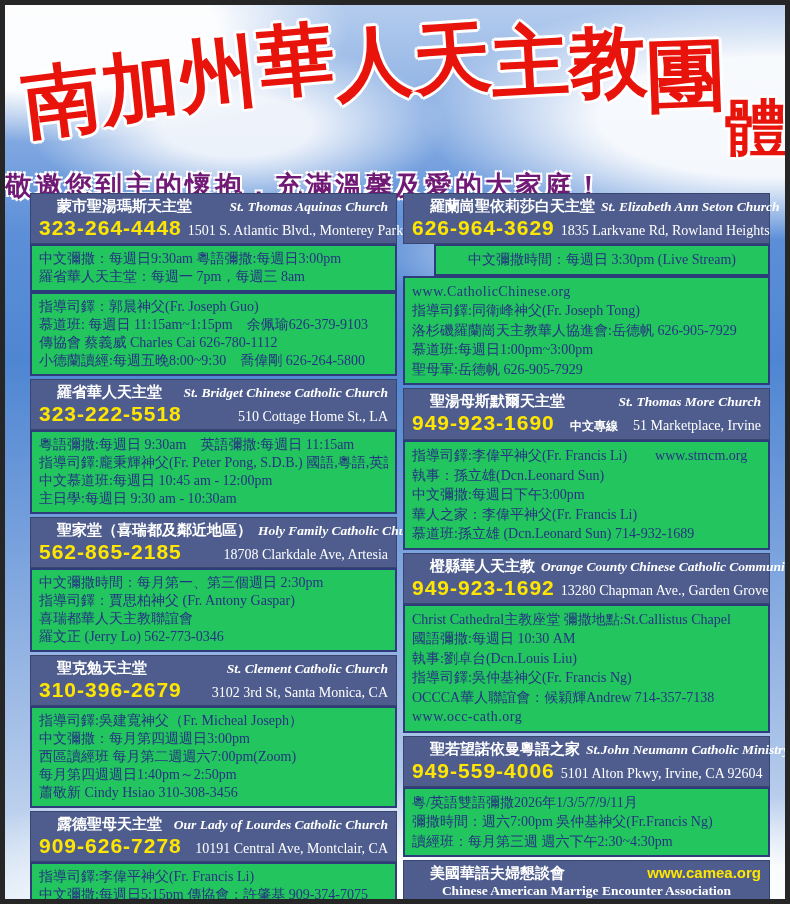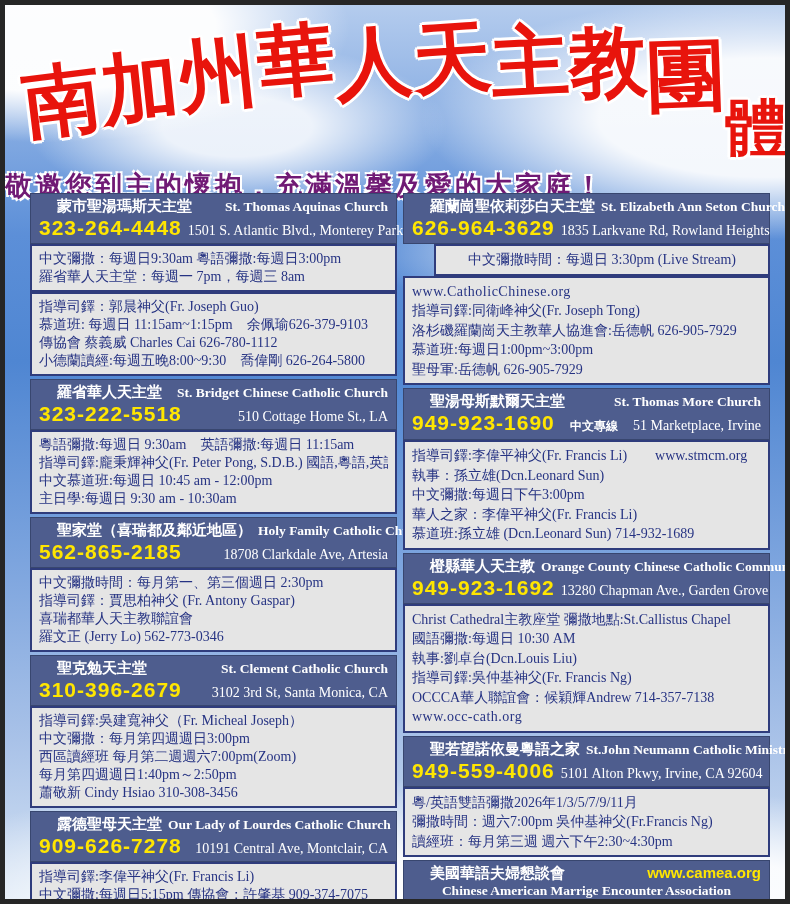--- a/index.html
+++ b/index.html
@@ -58,32 +58,32 @@
 
   .sec-head{
     background:#4e5d8e; color:#fff; padding:3px 8px 4px 8px;
     border:1px solid #38466f;
   }
   .head-row1,.head-row2{
     display:flex; justify-content:space-between; align-items:baseline; gap:6px;
   }
   .head-row2.center{ justify-content:center; }
   .zh{ font-size:15px; font-weight:bold; white-space:nowrap;padding-left:18px; }
-  .en{ font-size:13.5px; font-weight:bold; white-space:nowrap; }
+  .en{ font-size:13.5px; font-weight:bold; white-space:nowrap;font-style:italic; }
   .site{ font-family:"Liberation Sans", sans-serif; font-size:15px; font-weight:bold; color:#ffe600; }
   .phone{
     font-family:"Liberation Sans", sans-serif; font-weight:bold;
     font-size:21px; letter-spacing:1px; color:#ffe600; line-height:1.1; white-space:nowrap;
   }
   .note{ font-size:12px; font-weight:bold; white-space:nowrap; }
   .addr{ font-size:14px; white-space:nowrap; }
   .en2{ font-size:13.5px; font-weight:bold; }
 
   .box{
-    background:#e5e5e5; border:2px solid #2f3c7c;
+    background:#22c55e; border:2px solid #2f3c7c;
     padding:4px 7px; color:#263383;
     font-size:14px; line-height:18px;
   }
   .col-right .box{ line-height:19.5px; }
   .box.center{ text-align:center;margin-left:31px; }
   .line{ white-space:nowrap; overflow:hidden; }
   .line.link{ letter-spacing:.5px; }
 </style>
 </head>
 <body>

